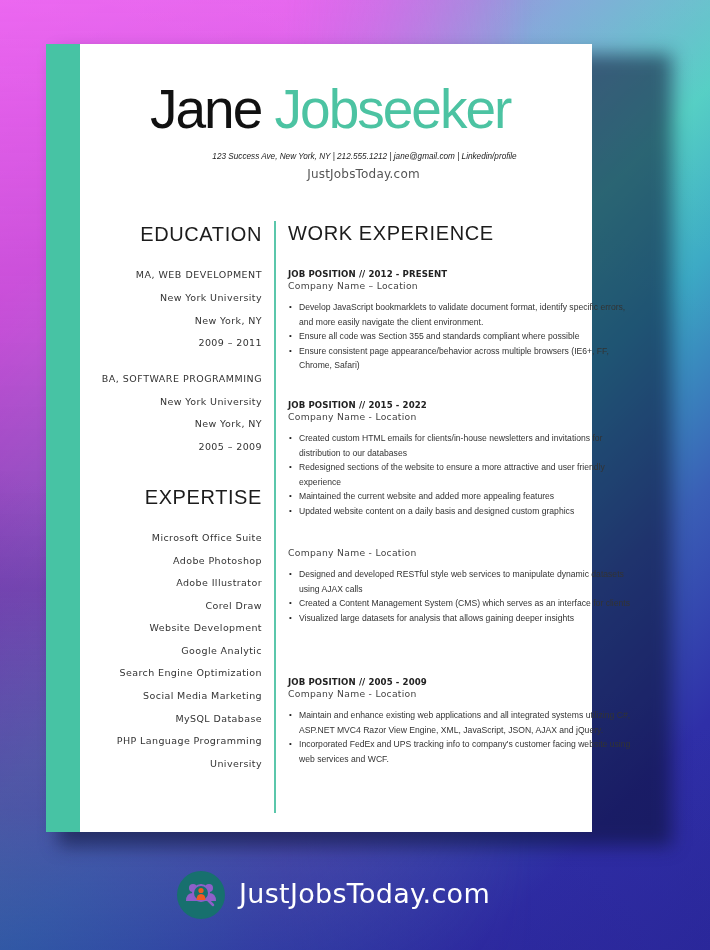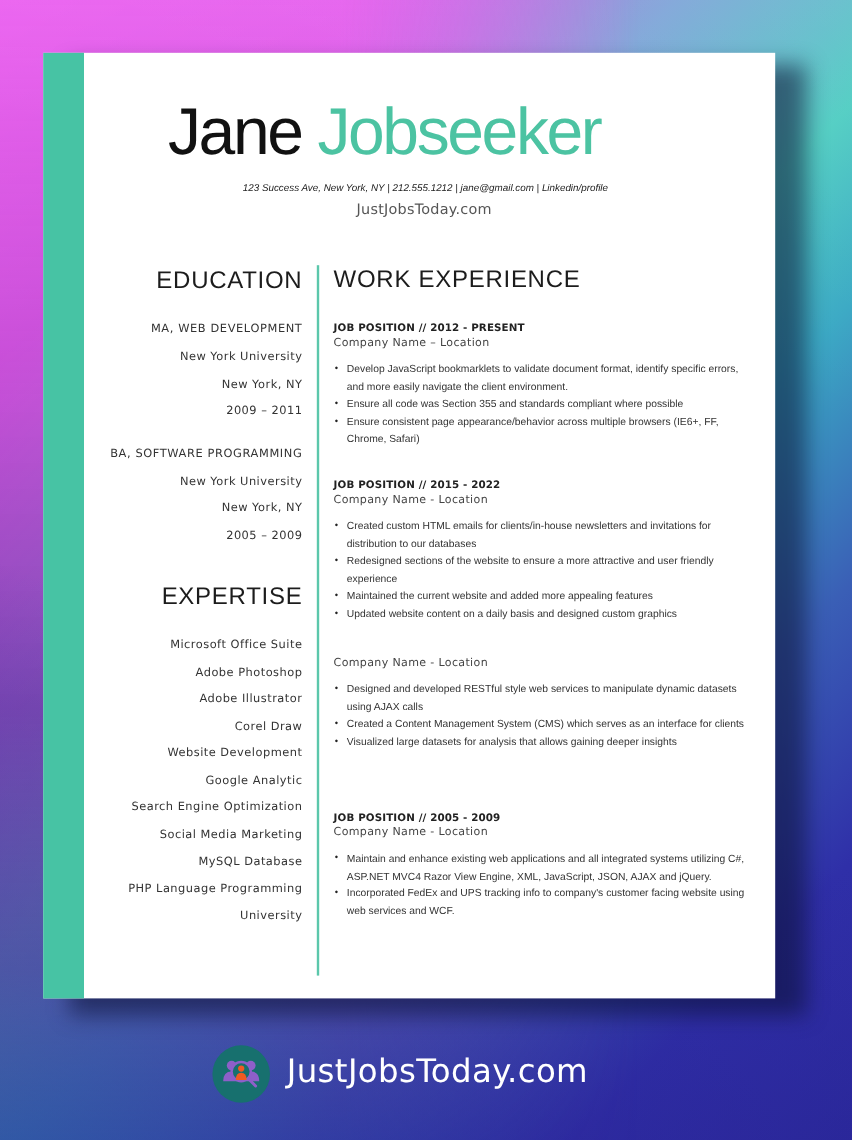--- a/index.html
+++ b/index.html
@@ -21,21 +21,21 @@
     background: linear-gradient(200deg, rgba(255,255,255,0.06) 0%, rgba(255,255,255,0) 30%); }
   .bg-facet2 { position:absolute; left:0; top:0; width:710px; height:950px;
     background: linear-gradient(20deg, rgba(40,30,140,0.5) 0%, rgba(40,30,140,0) 40%); }
 
   .paper-shadow {
     position: absolute; left: 58px; top: 54px; width: 614px; height: 792px;
     background: rgba(10,15,50,0.55);
     filter: blur(9px);
   }
   .paper {
-    position: absolute; left: 36px; top: 44px; width: 610px; height: 788px;
+    position: absolute; left: 46px; top: 44px; width: 546px; height: 788px;
     background: #ffffff;
   }
   .stripe {
     position: absolute; left: 0; top: 0; width: 34px; height: 100%;
     background: #47c3a4;
   }
 
   .name {
     position: absolute; left: 104px; top: 38px;
     font-family: "Liberation Sans", sans-serif;

